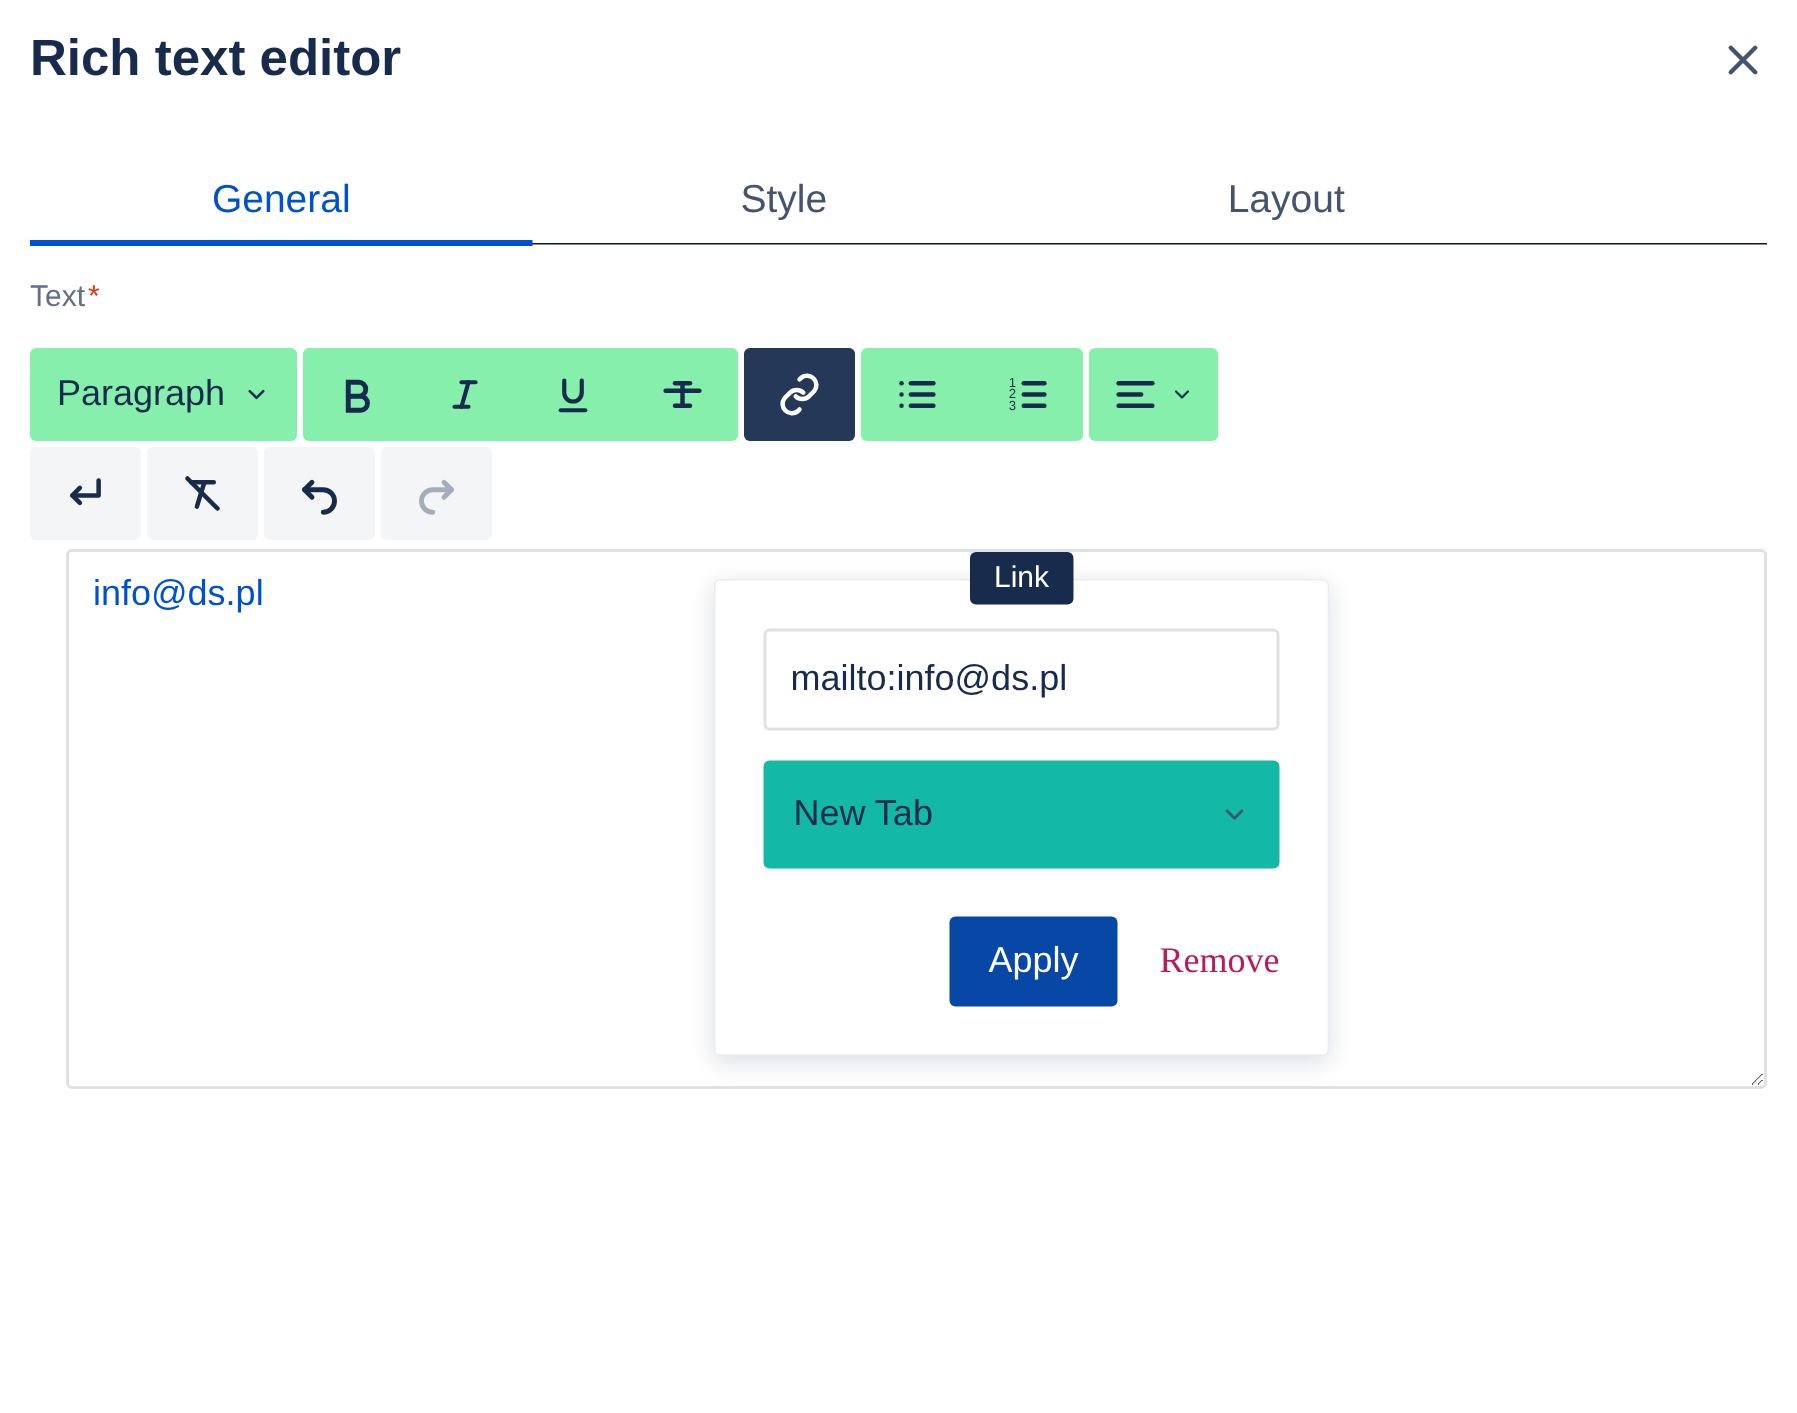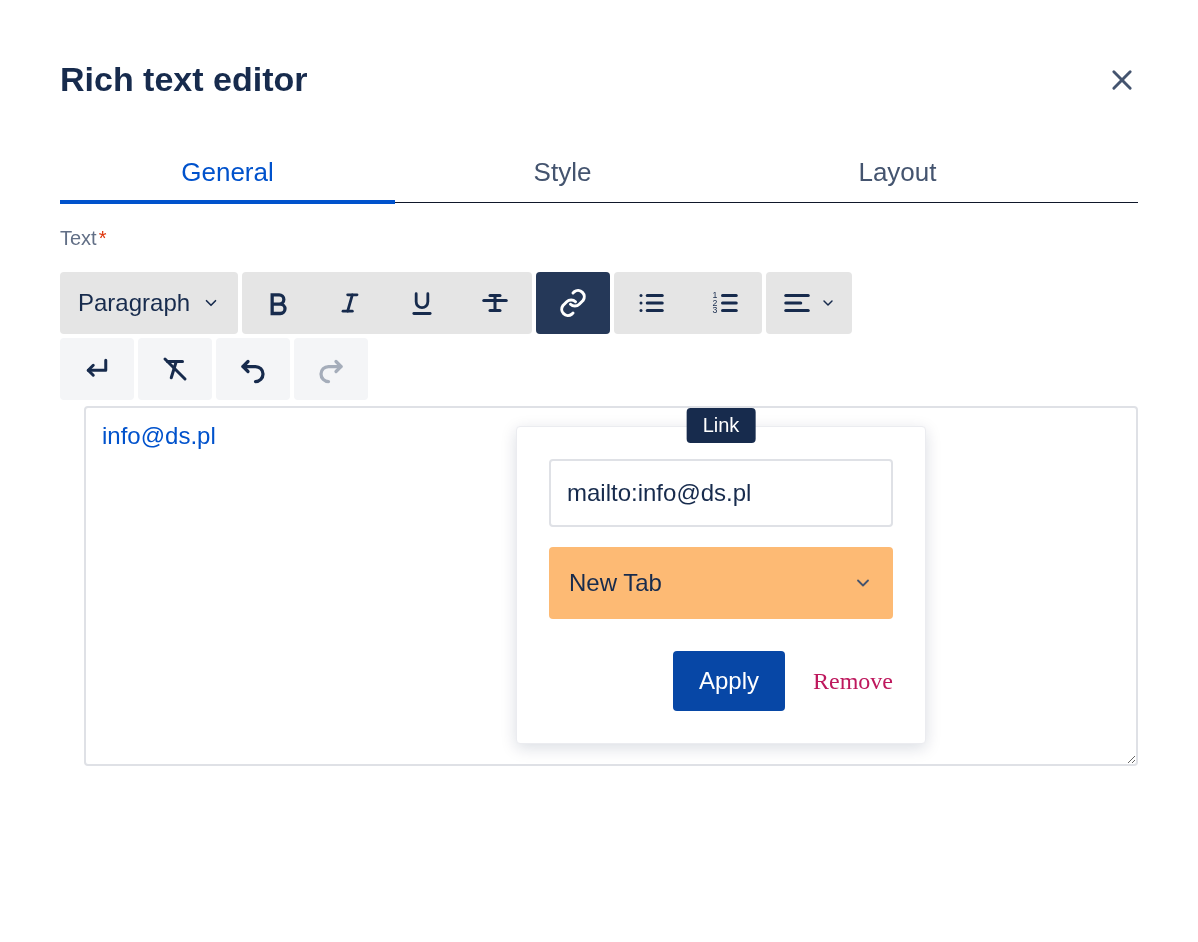--- a/index.html
+++ b/index.html
@@ -1,49 +1,49 @@
 <!DOCTYPE html>
 <html><head>
 <meta charset="utf-8">
 <style>
   * { box-sizing: border-box; }
   html, body { margin: 0; padding: 0; width: 1198px; height: 942px; font-family: -apple-system, BlinkMacSystemFont, 'Segoe UI', sans-serif; background: #fff; color: #172b4d; }
-  .app { padding: 60px; position: relative; }
+  .app { padding: 20px; position: relative; }
 
   .header { display: flex; justify-content: space-between; align-items: center; margin-bottom: 48px; }
   .title { font-size: 34px; font-weight: 600; color: #172b4d; }
   .close-btn { width: 32px; height: 32px; display: flex; align-items: center; justify-content: center; cursor: pointer; color: #44546f; }
 
   .tabs { display: flex; border-bottom: 1px solid #0f172a; margin-bottom: 24px; }
   .tab { flex: 0 0 335px; text-align: center; padding: 10px 0 14px 0; font-size: 26px; color: #44546f; font-weight: 500; cursor: pointer; position: relative; }
   .tab.active { color: #0052cc; }
   .tab.active::after { content: ''; position: absolute; left: 0; right: 0; bottom: -2px; height: 4px; background: #0052cc; }
 
   .field-label { display: flex; gap: 2px; font-size: 20px; color: #626f86; font-weight: 500; margin-bottom: 22px; }
   .asterisk { color: #de350b; }
 
   .toolbar { display: flex; flex-wrap: wrap; gap: 4px; margin-bottom: 4px; }
-  .tool-group { display: flex; background: #e5e5e5; border-radius: 4px; }
+  .tool-group { display: flex; background: #86efac; border-radius: 4px; }
   .tool-btn { height: 62px; display: flex; align-items: center; justify-content: center; padding: 0 22px; font-size: 22px; color: #172b4d; cursor: pointer; }
   .tool-btn.wide { padding: 0 18px; gap: 12px; font-size: 24px; }
   .tool-btn.active { background: #253858; color: #fff; border-radius: 4px; }
   .tool-btn.disabled { color: #a5adba; cursor: default; }
   .tool-btn svg { display: block; }
   .row2 .tool-btn { background: #f4f5f7; border-radius: 4px; }
   .row2 .tool-btn.disabled { background: #f4f5f7; }
   .row2 { display: flex; gap: 4px; margin-bottom: 6px; }
 
   .editor { position: relative; margin-left: 24px; }
   .textarea { border: 2px solid #dfe1e6; border-radius: 4px; padding: 14px 16px; min-height: 360px; font-size: 24px; resize: both; overflow: auto; }
   .textarea a { color: #0052cc; text-decoration: none; }
 
   .popover { position: absolute; top: 20px; left: 432px; width: 410px; background: #fff; border: 1px solid #ebecf0; border-radius: 4px; box-shadow: 0 4px 16px rgba(9,30,66,0.15); padding: 32px; }
   .tooltip { position: absolute; top: -19px; left: 50%; transform: translateX(-50%); background: #172b4d; color: #fff; font-size: 20px; padding: 6px 16px; border-radius: 4px; }
   .popover-input { width: 100%; border: 2px solid #dfe1e6; border-radius: 4px; padding: 18px 16px; font-size: 24px; color: #172b4d; margin-bottom: 20px; font-family: inherit; }
-  .popover-select { width: 100%; background: #fdba74; border-radius: 4px; padding: 22px 20px; font-size: 24px; color: #172b4d; display: flex; justify-content: space-between; align-items: center; cursor: pointer; margin-bottom: 32px; border: none; }
+  .popover-select { width: 100%; background: #14b8a6; border-radius: 4px; padding: 22px 20px; font-size: 24px; color: #172b4d; display: flex; justify-content: space-between; align-items: center; cursor: pointer; margin-bottom: 32px; border: none; }
   .popover-actions { display: flex; justify-content: flex-end; align-items: center; gap: 28px; }
   .apply-btn { background: #0747a6; color: #fff; border: none; border-radius: 4px; padding: 16px 26px; font-size: 24px; font-weight: 500; cursor: pointer; font-family: inherit; }
   .remove-btn { color: #be185d; font-size: 24px; font-weight: 400; cursor: pointer; background:none; border:none; font-family: Liberation Serif, serif; padding:0;text-align:right; }
 
   .footer { display: flex; justify-content: flex-end; gap: 24px; margin-top: 40px; align-items: center; }
   .cancel-btn { color: #44546f; font-size: 26px; font-weight: 500; cursor: pointer; background:none; border:none; font-family: inherit; padding: 10px 6px; }
   .submit-btn { background: #0747a6; color: #fff; border: none; border-radius: 4px; padding: 16px 28px; font-size: 26px; font-weight: 500; cursor: pointer; font-family: inherit; }
 
   .chev { display:inline-flex; }
 </style>

